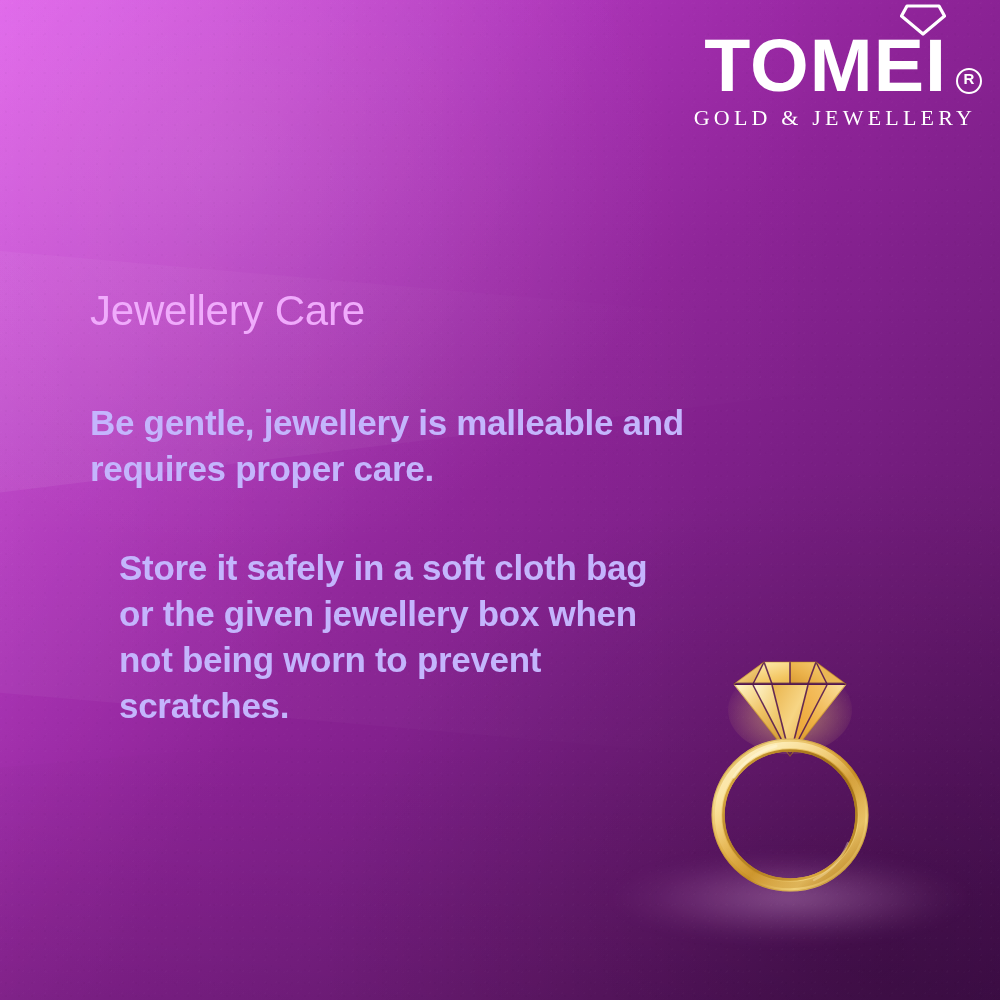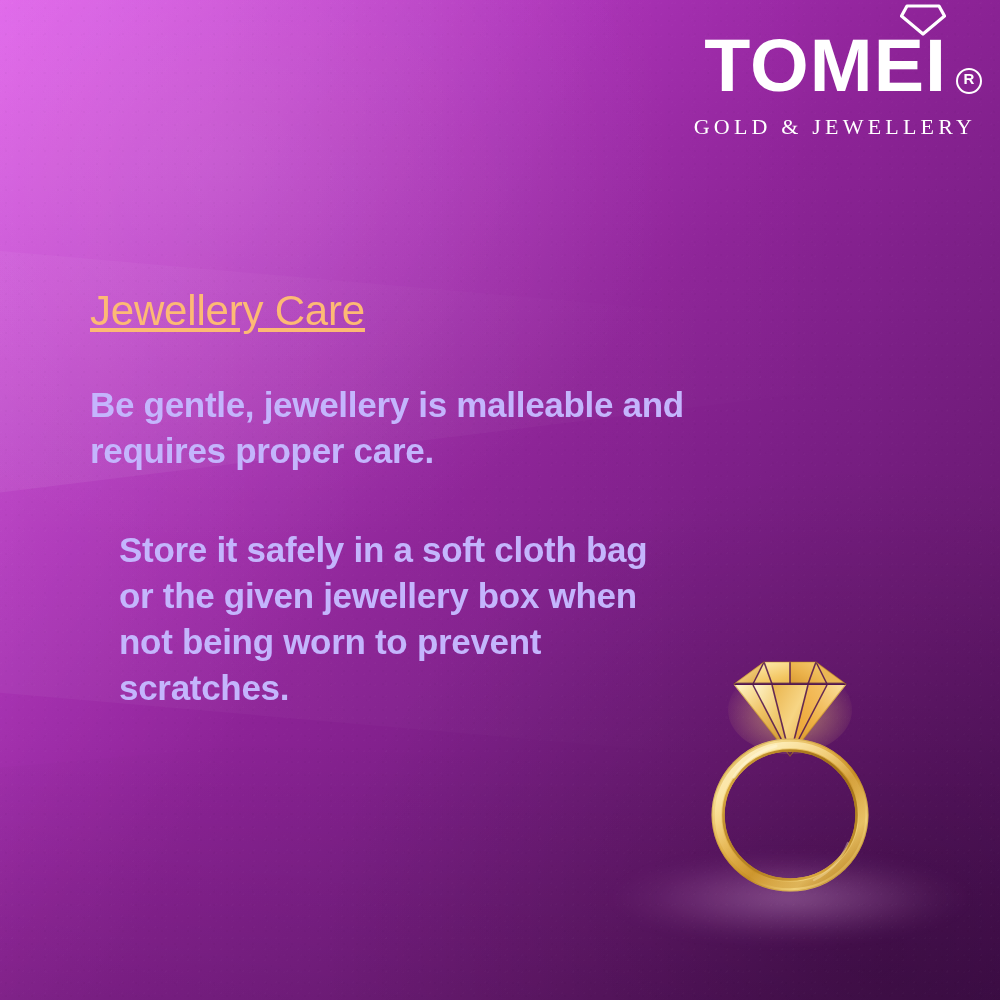--- a/index.html
+++ b/index.html
@@ -140,45 +140,44 @@
     text-align: center;
   }
   .logo-gem {
     position: absolute;
     right: 36px;
     top: -16px;
     width: 46px;
     height: 32px;
   }
   .logo-sub {
-    margin-top: 14px;
+    margin-top: 5px;
     color: #ffffff;
     font-family: "Liberation Serif", serif;
     font-weight: 400;
     font-size: 22px;
     letter-spacing: 4.2px;
     padding-right: 6px;
     white-space: nowrap;
   }
 
   
   .copy {
     position: absolute;
     left: 90px;
     top: 288px;
     width: 600px;
   }
   .heading {
-    color: #fdba74;
+    color: #f0abfc;
     font-size: 42px;
     font-weight: 400;
     letter-spacing: -0.2px;
     line-height: 1.1;
-    margin: 0 0 48px 0;
-    text-decoration: underline;
+    margin: 0 0 66px 0;
   }
   .para {
     color: #c4b5fd;
     font-size: 35px;
     font-weight: 700;
     line-height: 1.32;
     letter-spacing: -0.3px;
     margin: 0 0 52px 0;
   }
   .para:last-child { margin-bottom: 0; margin-left: 29px; }

